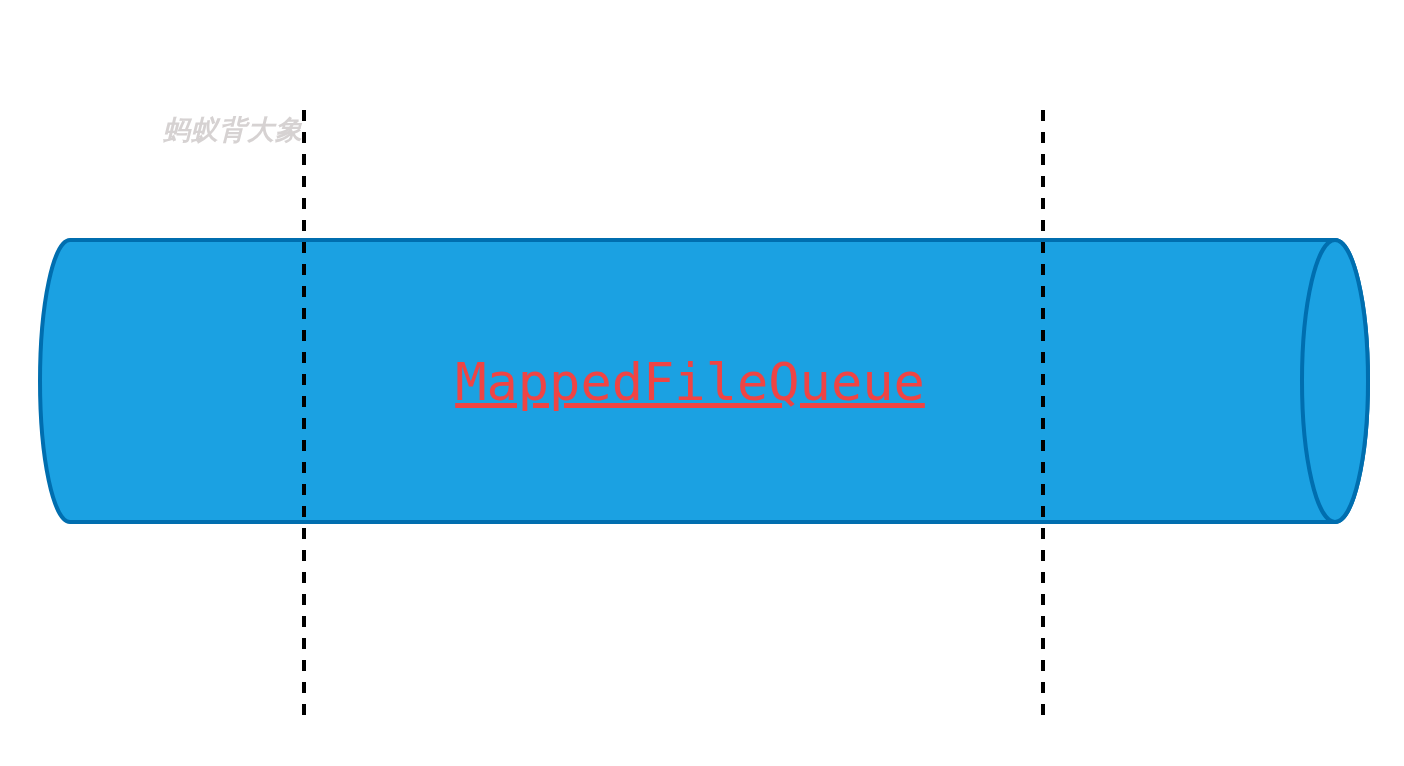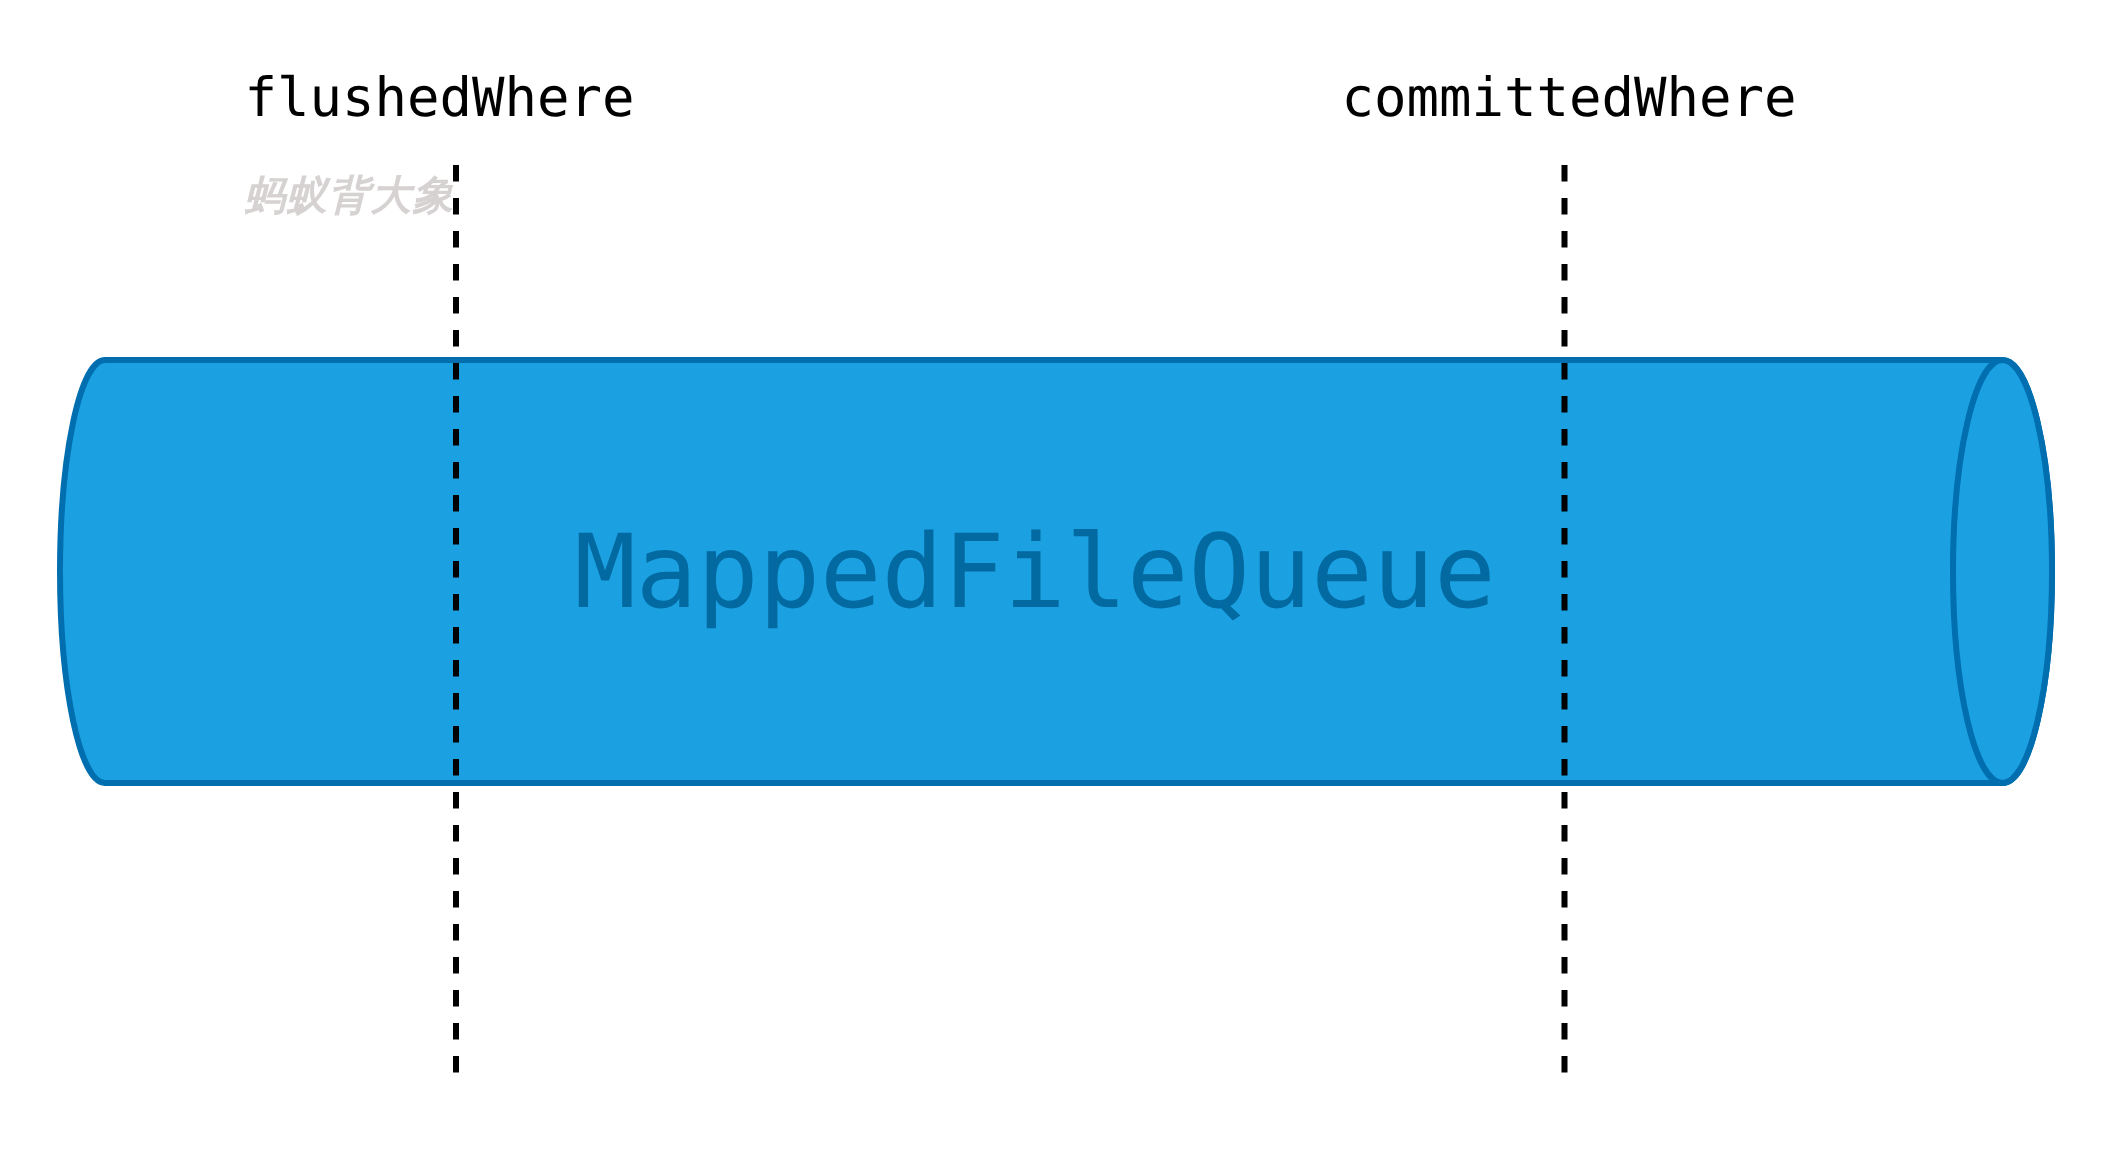--- a/index.html
+++ b/index.html
@@ -43,23 +43,24 @@
     color: #000000;
     white-space: nowrap;
   }
   .pointer-label.flushed { left: 293px; }
   .pointer-label.committed { left: 1046px; }
   .cyl-label {
     position: absolute;
     left: 690px;
     top: 382px;
     transform: translate(-50%, -50%);
-    font-size: 68px;
-    color: #0369a1;
+    font-size: 52px;
+    color: #ef4444;
     white-space: nowrap;
+    text-decoration: underline;
   }
   .watermark {
     position: absolute;
     left: 163px;
     top: 112px;
     font-size: 27px;
     font-weight: bold;
     font-style: italic;
     letter-spacing: 1px;
     color: #d6d2d2;
@@ -75,21 +76,19 @@
   <svg class="diagram-svg" viewBox="0 0 1404 766" xmlns="http://www.w3.org/2000/svg">
 
     <path class="cyl" d="M 70 240 L 1335 240 A 33 141 0 0 1 1335 522 L 70 522 A 30 141 0 0 1 70 240 Z"></path>
 
     <ellipse class="cyl" cx="1335" cy="381" rx="33" ry="141"></ellipse>
 
     <line class="marker-line" x1="304" y1="110" x2="304" y2="723"></line>
     <line class="marker-line" x1="1043" y1="110" x2="1043" y2="723"></line>
   </svg>
 
-  <div class="pointer-label flushed">flushedWhere</div>
 
-  <div class="pointer-label committed">committedWhere</div>
 
   <div class="watermark">蚂蚁背大象</div>
 
   <div class="cyl-label">MappedFileQueue</div>
 
 </div>
 
 </body></html>

